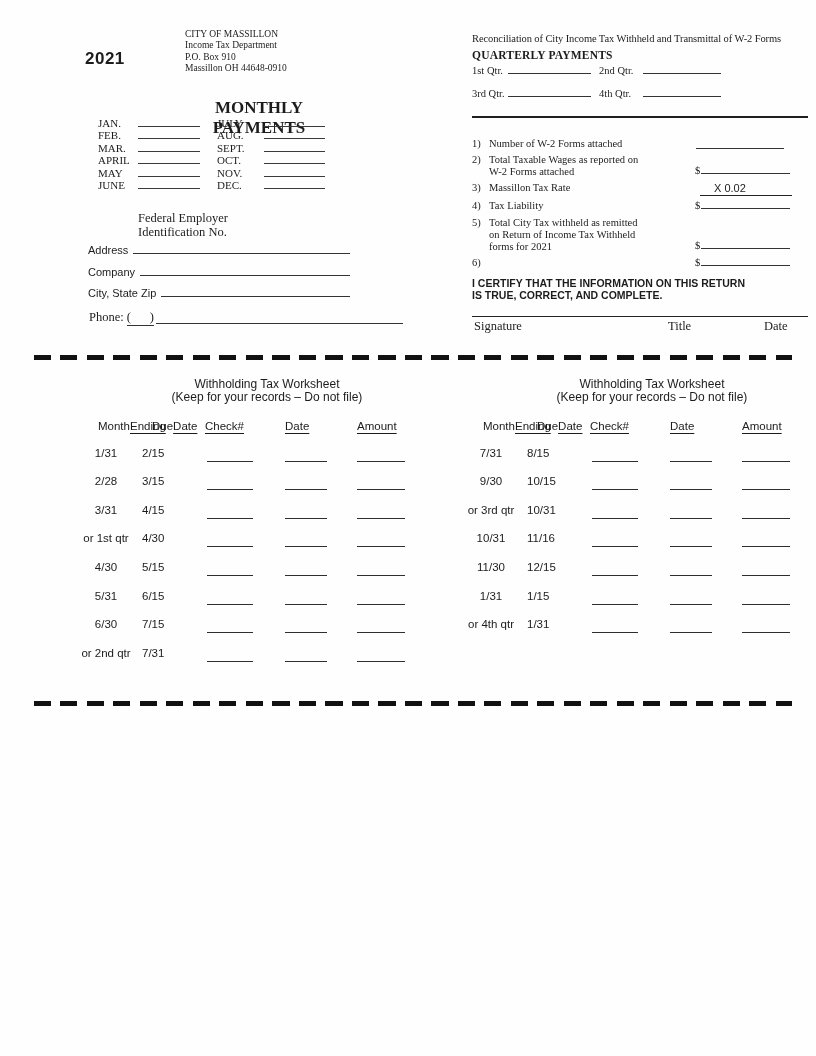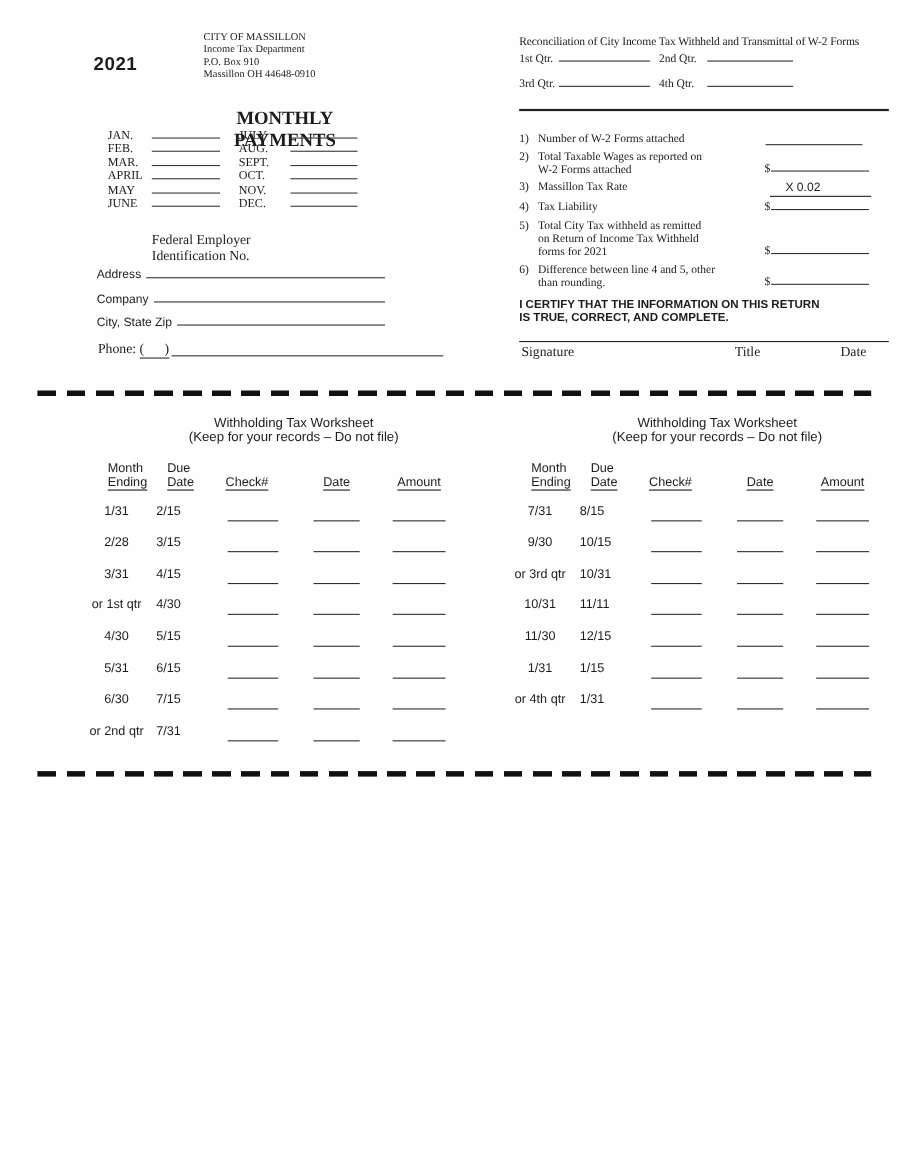--- a/index.html
+++ b/index.html
@@ -58,21 +58,21 @@
   .dash-divider{position:absolute;left:34px;width:758px;height:5px;background:repeating-linear-gradient(90deg,#111 0 17px,transparent 17px 26.5px);}
   .dash-1{top:355px;}
   .dash-2{top:701px;}
 
   
   .ws{position:absolute;top:378px;width:346px;}
   .ws-left{left:62px;}
   .ws-right{left:447px;}
   .ws-titles{margin-left:80px;width:250px;text-align:center;font-family:"Liberation Sans",sans-serif;font-size:12px;line-height:13px;}
   .ws-header{display:flex;align-items:flex-end;margin-top:16px;font-family:"Liberation Sans",sans-serif;font-size:11.5px;}
-  .hcol{display:flex;flex-direction:column;}
+  .hcol{display:flex;flex-direction:row;}
   .hl1{min-height:13px;}
   .hl2{text-decoration:underline;text-underline-offset:2.5px;text-decoration-thickness:1.3px;}
   .h-c1{margin-left:36px;width:44px;}
   .h-c2{margin-left:10px;width:44px;}
   .h-c3{margin-left:9px;width:48px;}
   .h-c4{margin-left:32px;width:42px;text-align:center;}
   .h-c5{margin-left:30px;width:48px;text-align:center;}
   .ws-row{height:28.6px;display:flex;align-items:flex-end;font-family:"Liberation Sans",sans-serif;font-size:11.5px;}
   .ws-row .txt{padding-bottom:3px;}
   .r-c1{margin-left:8px;width:72px;text-align:center;}
@@ -154,20 +154,21 @@
     </div>
   </div>
   <div class="phone-row">
     <span>Phone:</span>
     <span class="phone-parens">(      )</span>
     <span class="phone-line"></span>
   </div>
 
   <div class="recon">
     <div class="recon-title">Reconciliation of City Income Tax Withheld and Transmittal of W-2 Forms</div>
+    <div class="q-title">QUARTERLY PAYMENTS</div>
     <div class="q-row q-row1">
       <span class="q-a">1st Qtr.</span>
       <span class="q-line"></span>
       <span class="q-b">2nd Qtr.</span>
       <span class="q-line q-line2"></span>
     </div>
     <div class="q-row q-row2">
       <span class="q-a">3rd Qtr.</span>
       <span class="q-line"></span>
       <span class="q-b">4th Qtr.</span>
@@ -220,24 +221,20 @@
           <span>on Return of Income Tax Withheld</span><br>
           <span>forms for 2021</span>
         </span>
         <span class="i-val">
           <span class="i-dollar">$</span>
           <span class="i-line"></span>
         </span>
       </div>
       <div class="item">
         <span class="i-num">6)</span>
-        <span class="i-text">
-          <span>Difference between line 4 and 5, other</span><br>
-          <span>than rounding.</span>
-        </span>
         <span class="i-val">
           <span class="i-dollar">$</span>
           <span class="i-line"></span>
         </span>
       </div>
     </div>
 
     <div class="certify">
       <div>I CERTIFY THAT THE INFORMATION ON THIS RETURN</div>
       <div>IS TRUE, CORRECT, AND COMPLETE.</div>
@@ -385,21 +382,21 @@
       </div>
       <div class="ws-row">
         <span class="r-c1 txt">or 3rd qtr</span>
         <span class="r-c2 txt">10/31</span>
         <span class="r-c3 wsline"></span>
         <span class="r-c4 wsline"></span>
         <span class="r-c5 wsline"></span>
       </div>
       <div class="ws-row">
         <span class="r-c1 txt">10/31</span>
-        <span class="r-c2 txt">11/11</span>
+        <span class="r-c2 txt">11/16</span>
         <span class="r-c3 wsline"></span>
         <span class="r-c4 wsline"></span>
         <span class="r-c5 wsline"></span>
       </div>
       <div class="ws-row">
         <span class="r-c1 txt">11/30</span>
         <span class="r-c2 txt">12/15</span>
         <span class="r-c3 wsline"></span>
         <span class="r-c4 wsline"></span>
         <span class="r-c5 wsline"></span>

